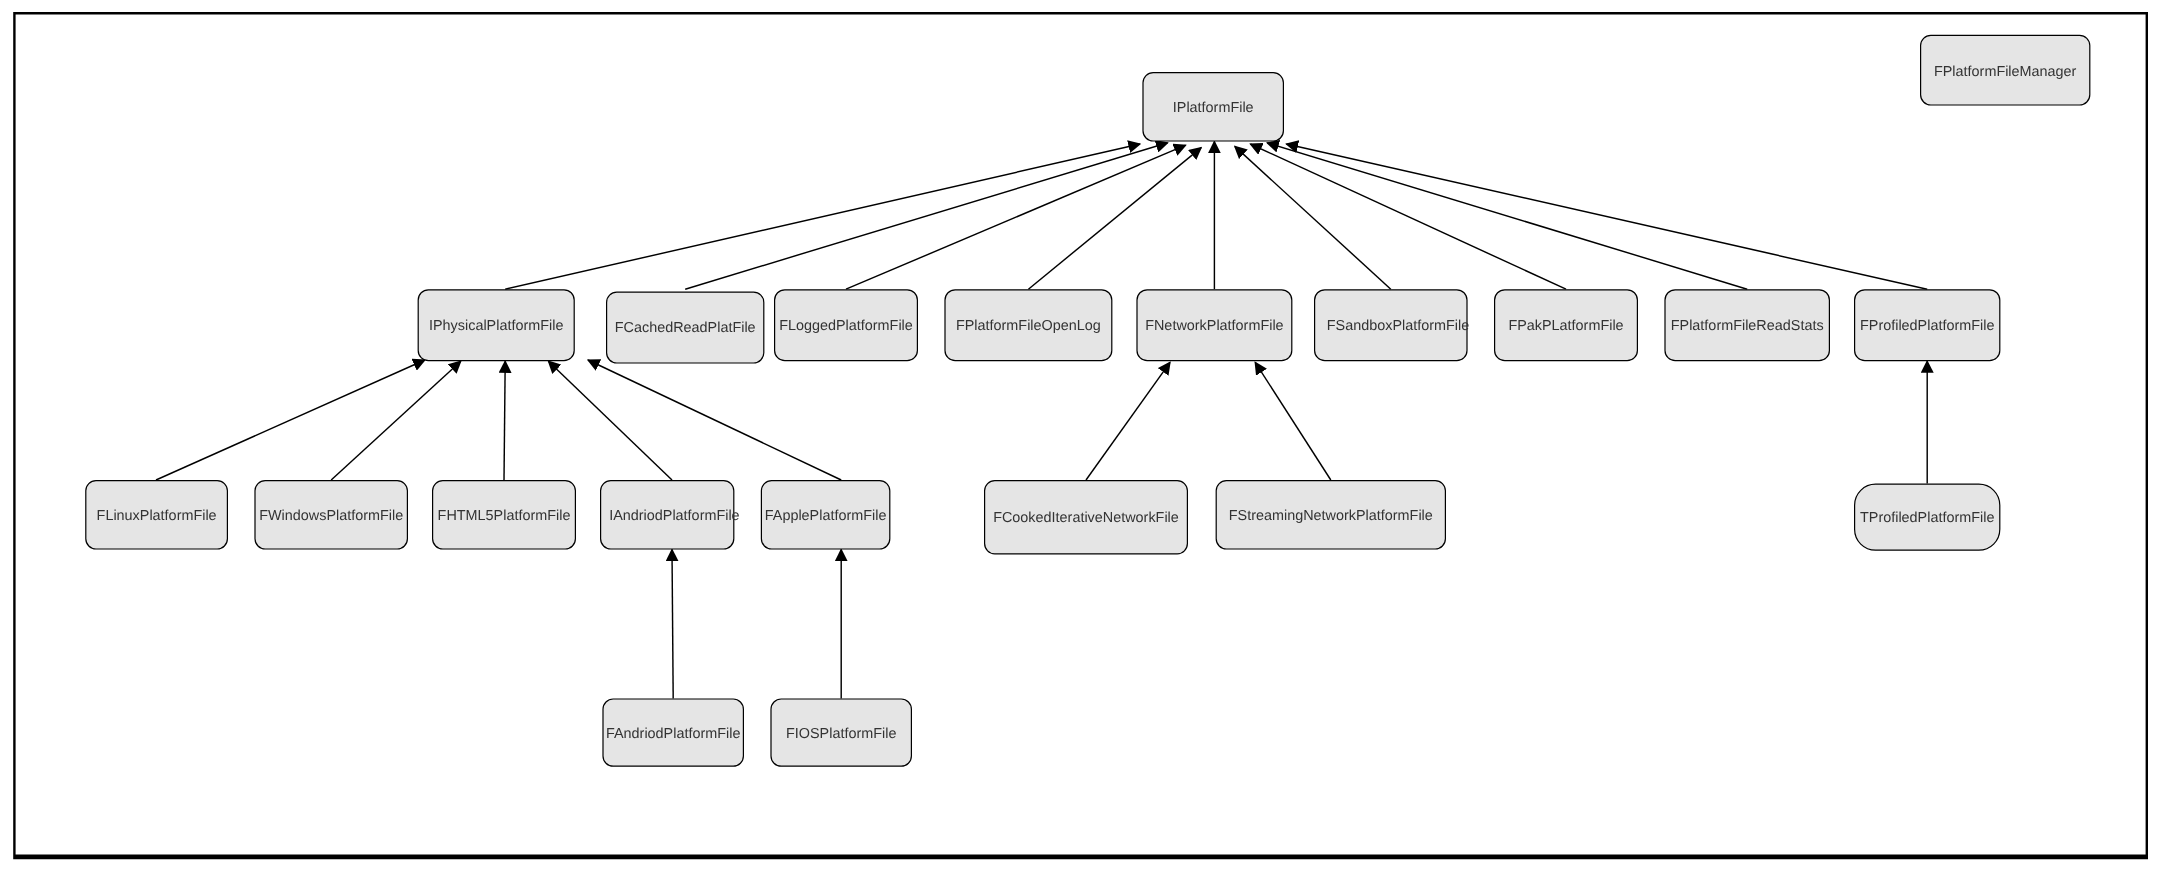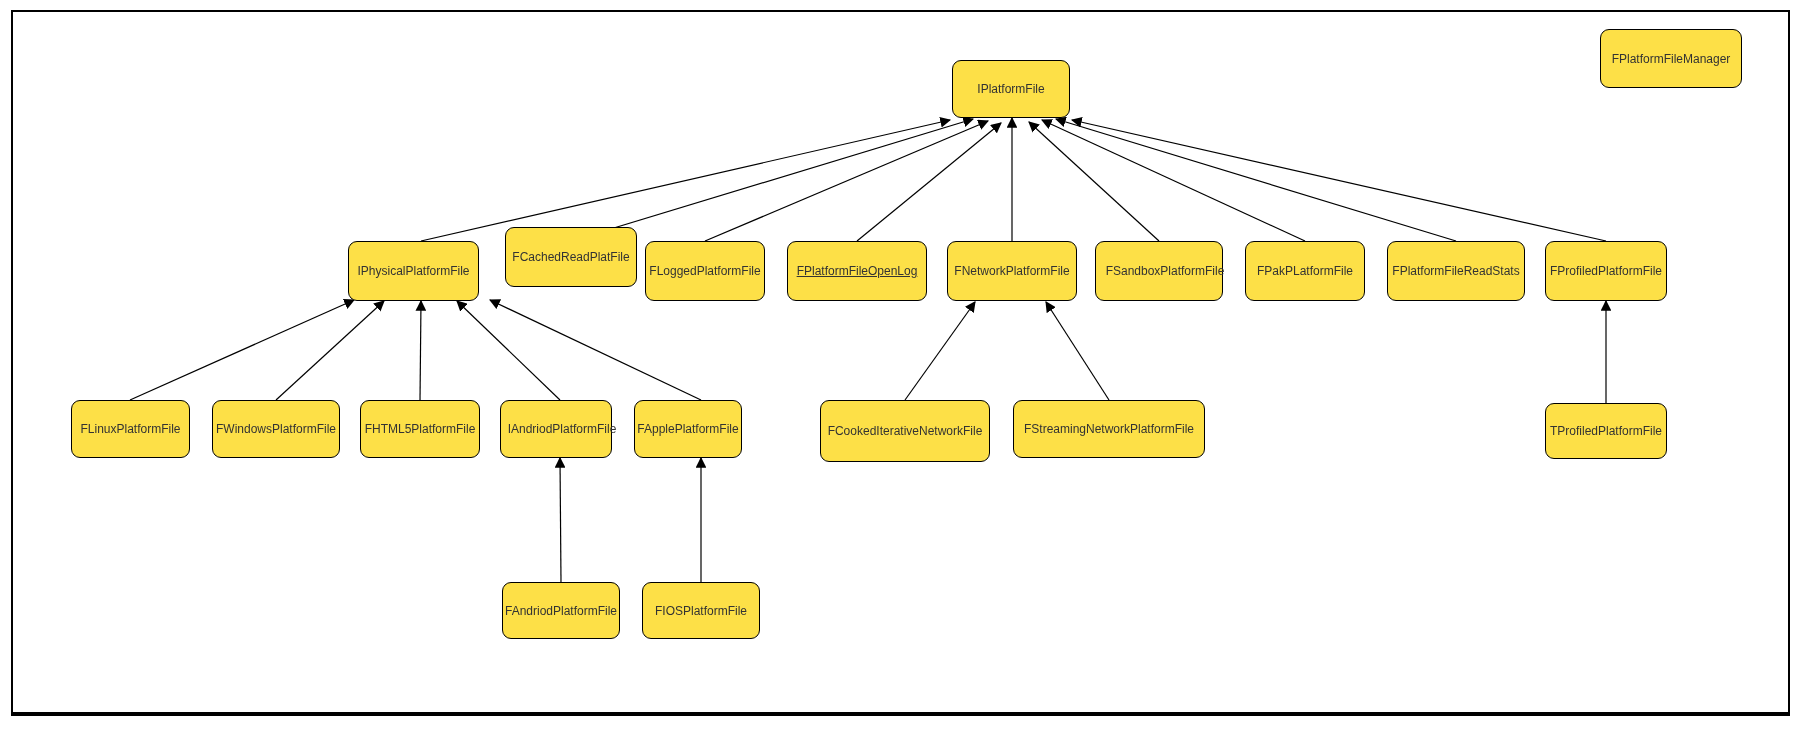--- a/index.html
+++ b/index.html
@@ -25,21 +25,21 @@
     position: absolute;
     left: 0;
     top: 0;
     width: 1801px;
     height: 731px;
     pointer-events: none;
   }
   .node {
     position: absolute;
     box-sizing: border-box;
-    background: #fde047;
+    background: #e5e5e5;
     border: 1px solid #000000;
     border-radius: 9px;
     display: flex;
     align-items: center;
     justify-content: center;
     font-size: 12px;
     color: #333333;
     white-space: nowrap;
     overflow: visible;
     z-index: 2;
@@ -86,27 +86,27 @@
 <div class="node" style="left:952px; top:60px; width:118px; height:58px;">
   <span>IPlatformFile</span>
 </div>
 <div class="node" style="left:1600px; top:29px; width:142px; height:59px;">
   <span>FPlatformFileManager</span>
 </div>
 
 <div class="node" style="left:348px; top:241px; width:131px; height:60px;">
   <span>IPhysicalPlatformFile</span>
 </div>
-<div class="node" style="left:505px; top:227px; width:132px; height:60px;">
+<div class="node" style="left:505px; top:243px; width:132px; height:60px;">
   <span>FCachedReadPlatFile</span>
 </div>
 <div class="node" style="left:645px; top:241px; width:120px; height:60px;">
   <span>FLoggedPlatformFile</span>
 </div>
-<div class="node" style="left:787px; top:241px; width:140px; height:60px;text-decoration:underline;">
+<div class="node" style="left:787px; top:241px; width:140px; height:60px;">
   <span>FPlatformFileOpenLog</span>
 </div>
 <div class="node" style="left:947px; top:241px; width:130px; height:60px;">
   <span>FNetworkPlatformFile</span>
 </div>
 <div class="node" style="left:1095px; top:241px; width:128px; height:60px;padding-left:12px;">
   <span>FSandboxPlatformFile</span>
 </div>
 <div class="node" style="left:1245px; top:241px; width:120px; height:60px;">
   <span>FPakPLatformFile</span>
@@ -132,21 +132,21 @@
 </div>
 <div class="node" style="left:634px; top:400px; width:108px; height:58px;">
   <span>FApplePlatformFile</span>
 </div>
 <div class="node" style="left:820px; top:400px; width:170px; height:62px;">
   <span>FCookedIterativeNetworkFile</span>
 </div>
 <div class="node" style="left:1013px; top:400px; width:192px; height:58px;">
   <span>FStreamingNetworkPlatformFile</span>
 </div>
-<div class="node" style="left:1545px; top:403px; width:122px; height:56px;">
+<div class="node" style="left:1545px; top:403px; width:122px; height:56px;border-radius:18px;">
   <span>TProfiledPlatformFile</span>
 </div>
 
 <div class="node" style="left:502px; top:582px; width:118px; height:57px;">
   <span>FAndriodPlatformFile</span>
 </div>
 <div class="node" style="left:642px; top:582px; width:118px; height:57px;">
   <span>FIOSPlatformFile</span>
 </div>
 

